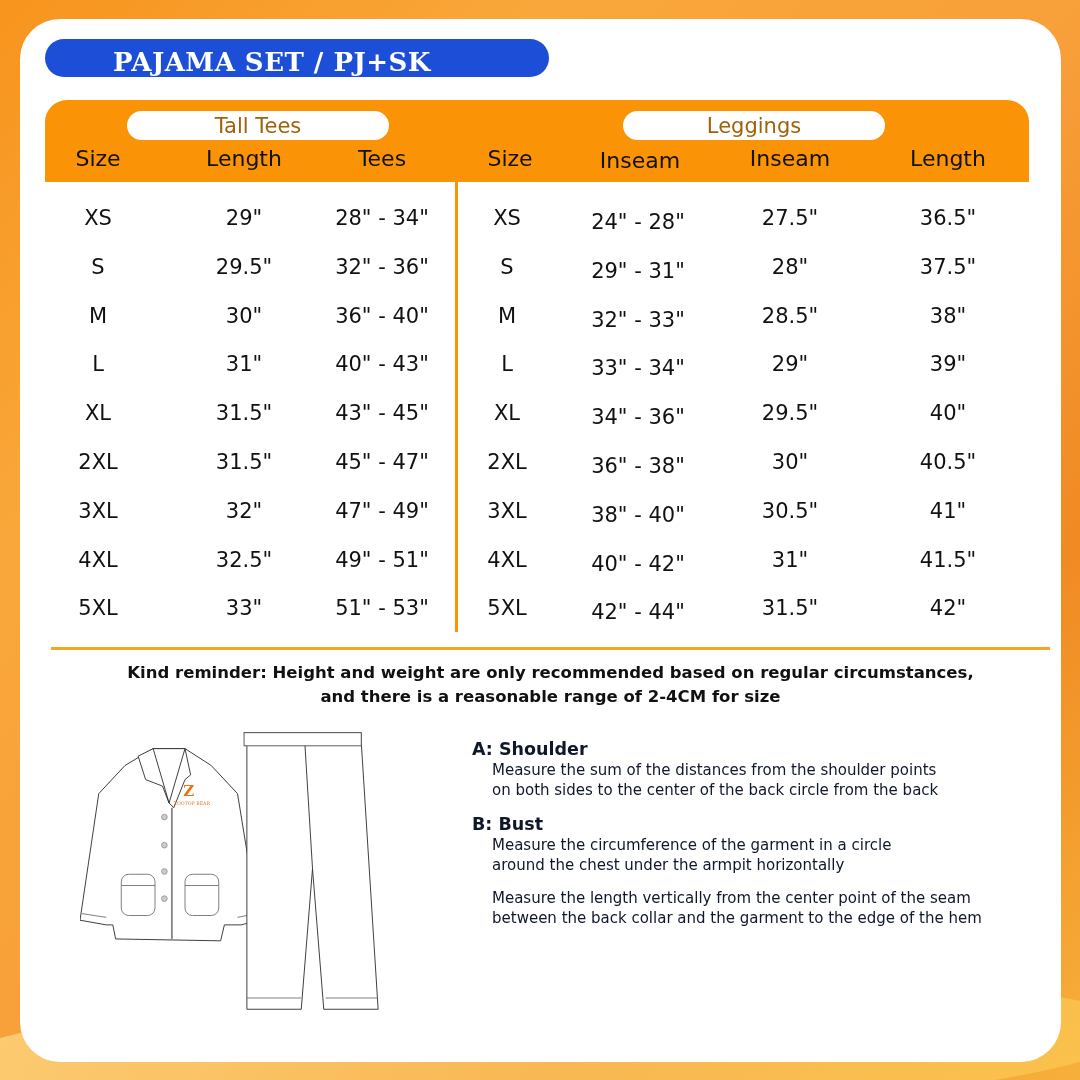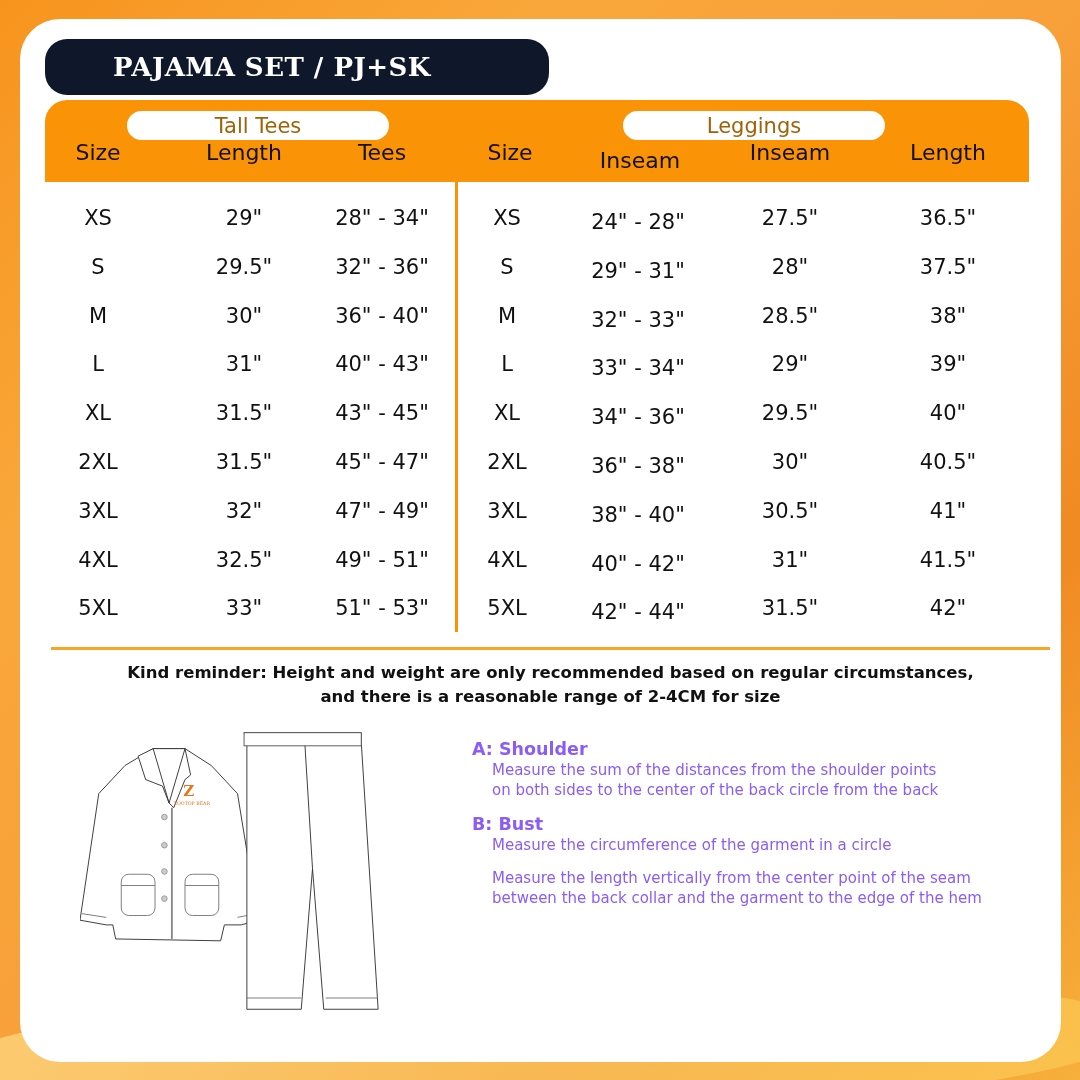--- a/index.html
+++ b/index.html
@@ -13,58 +13,58 @@
     position: absolute; left: -60px; bottom: -40px; width: 1200px; height: 140px;
     border-radius: 50%;
     background: linear-gradient(90deg, rgba(255,230,150,0.6), rgba(255,210,90,0.5));
     transform: rotate(-2deg);
   }
   .card {
     position: absolute; left: 20px; top: 19px; width: 1041px; height: 1043px;
     background: #ffffff; border-radius: 40px;
   }
   .title-pill {
-    position: absolute; left: 45px; top: 39px; width: 504px; height: 56px;
-    background: #0f172a; border-radius: 22px;
-    display: flex; align-items: center; justify-content: center;
+    position: absolute; left: 45px; top: 39px; width: 504px; height: 38px;
+    background: #1d4ed8; border-radius: 22px;
+    display: flex; align-items: flex-end; justify-content: center;
   }
   .title-pill span {
     color: #fff; font-family: "DejaVu Serif", serif; font-weight: bold; font-size: 26px;
     letter-spacing: 0.5px; margin-left: -50px;
   }
   .header-band {
     position: absolute; left: 45px; top: 100px; width: 984px; height: 82px;
     background: #fb9307; border-radius: 22px 22px 0 0;
   }
   .group-pill {
     position: absolute; height: 29px; background: #fff; border-radius: 15px;
     display: flex; align-items: center; justify-content: center;
     font-size: 21px; color: #a16207;
   }
   .group-pill.tees { left: 127px; top: 111px; width: 262px; }
   .group-pill.leg { left: 623px; top: 111px; width: 262px; }
   .col-head {
-    position: absolute; top: 140px; font-size: 22px; color: #111; transform: translateX(-50%);
+    position: absolute; top: 146px; font-size: 22px; color: #111; transform: translateX(-50%);
     white-space: nowrap;
   }
   .divider-v {
     position: absolute; left: 455px; top: 182px; width: 3px; height: 450px; background: #fb9307;
   }
   .divider-h {
     position: absolute; left: 51px; top: 647px; width: 999px; height: 3px; background: #f5a623;
   }
   .cell {
     position: absolute; font-size: 21px; color: #111; transform: translateX(-50%); white-space: nowrap;
   }
   .reminder {
     position: absolute; left: 51px; top: 661px; width: 999px; text-align: center;
     font-weight: bold; font-size: 16.5px; line-height: 24px; color: #111;
   }
   .illustration { position: absolute; left: 80px; top: 728px; width: 300px; height: 300px; }
-  .measures { position: absolute; left: 472px; top: 738px; width: 570px; color: #8b5cf6; }
+  .measures { position: absolute; left: 472px; top: 738px; width: 570px; color: #0f172a; }
   .measure { margin-bottom: 13px; }
   .measure h4 { font-size: 17.5px; font-weight: bold; line-height: 22px; }
   .measure p { font-size: 15px; line-height: 20px; margin-left: 20px; }
 </style>
 </head>
 <body>
 
 <div class="bg-swoosh"></div>
 
 <div class="card"></div>
@@ -193,18 +193,19 @@
 
 <div class="measures">
   <div class="measure">
     <h4>A: Shoulder</h4>
     <p>Measure the sum of the distances from the shoulder points</p>
     <p>on both sides to the center of the back circle from the back</p>
   </div>
   <div class="measure">
     <h4>B: Bust</h4>
     <p>Measure the circumference of the garment in a circle</p>
+    <p>around the chest under the armpit horizontally</p>
   </div>
   <div class="measure">
     <p>Measure the length vertically from the center point of the seam</p>
     <p>between the back collar and the garment to the edge of the hem</p>
   </div>
 </div>
 
 </body></html>

